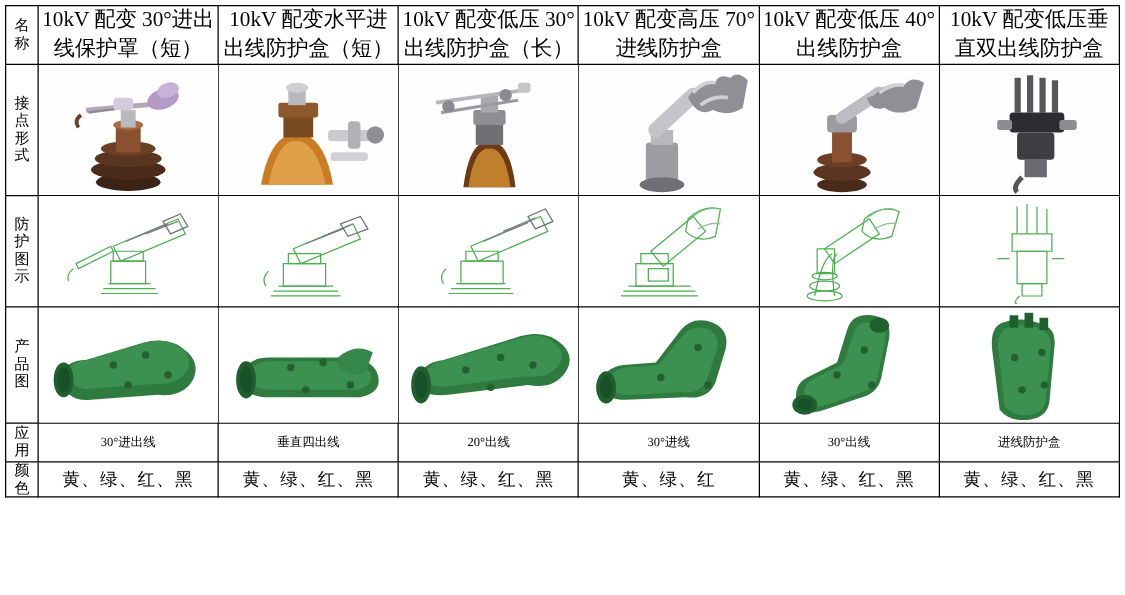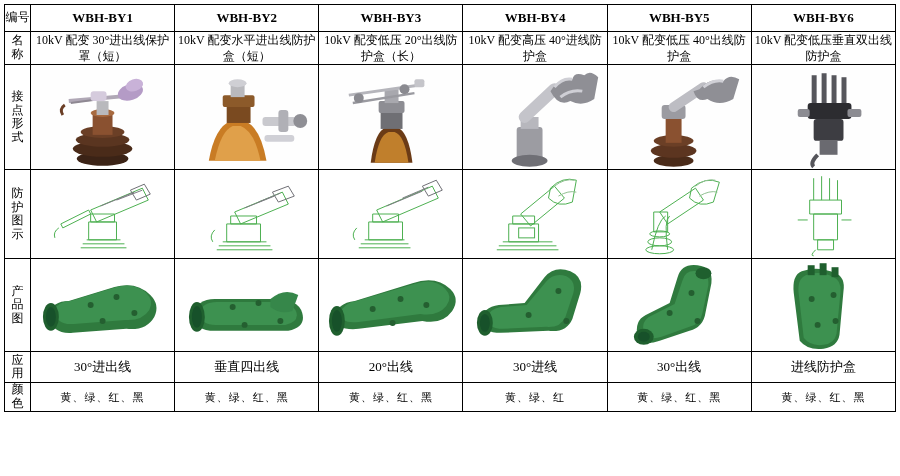--- a/index.html
+++ b/index.html
@@ -42,42 +42,42 @@
   .rowlabel span {
     display: block;
   }
   .colhead {
     height: 26px;
     font-size: 13px;
     font-weight: bold;
     font-family: "Liberation Serif", serif;
   }
   .namecell {
-    font-size: 12px;
+    font-size: 17px;
     line-height: 1.35;
     padding: 3px 4px;
   }
   .imgcell {
     height: 104px;
     position: relative;
     background: #fff;
   }
   .imgcell.draw {
     height: 88px;
   }
   .imgcell.prod {
     height: 92px;
   }
   .appcell {
     height: 30px;
-    font-size: 13px;
+    font-size: 10px;
   }
   .colorcell {
     height: 26px;
-    font-size: 11px;
+    font-size: 14px;
     letter-spacing: 1px;
     margin-left: 36px;
   }
   .art {
     width: 100%;
     height: 100%;
     display: block;
   }
   
   .photo-bg { background: #fefefe; }
@@ -91,41 +91,30 @@
     <col style="width:26px">
     <col style="width:144px">
     <col style="width:144px">
     <col style="width:144px">
     <col style="width:144px">
     <col style="width:144px">
     <col style="width:144px">
   </colgroup>
 
   <tbody>
-        <tr>
-    <td class="rowlabel">
-      <span>编号</span>
-    </td>
-    <td class="colhead">WBH-BY1</td>
-    <td class="colhead">WBH-BY2</td>
-    <td class="colhead">WBH-BY3</td>
-    <td class="colhead">WBH-BY4</td>
-    <td class="colhead">WBH-BY5</td>
-    <td class="colhead">WBH-BY6</td>
-  </tr>
 
   <tr>
     <td class="rowlabel">
       <span>名</span>
       <span>称</span>
     </td>
     <td class="namecell">10kV 配变 30°进出线保护罩（短）</td>
     <td class="namecell">10kV 配变水平进出线防护盒（短）</td>
-    <td class="namecell">10kV 配变低压 20°出线防护盒（长）</td>
-    <td class="namecell">10kV 配变高压 40°进线防护盒</td>
+    <td class="namecell">10kV 配变低压 30°出线防护盒（长）</td>
+    <td class="namecell">10kV 配变高压 70°进线防护盒</td>
     <td class="namecell">10kV 配变低压 40°出线防护盒</td>
     <td class="namecell">10kV 配变低压垂直双出线防护盒</td>
   </tr>
 
   <tr>
     <td class="rowlabel">
       <span>接</span>
       <span>点</span>
       <span>形</span>
       <span>式</span>

